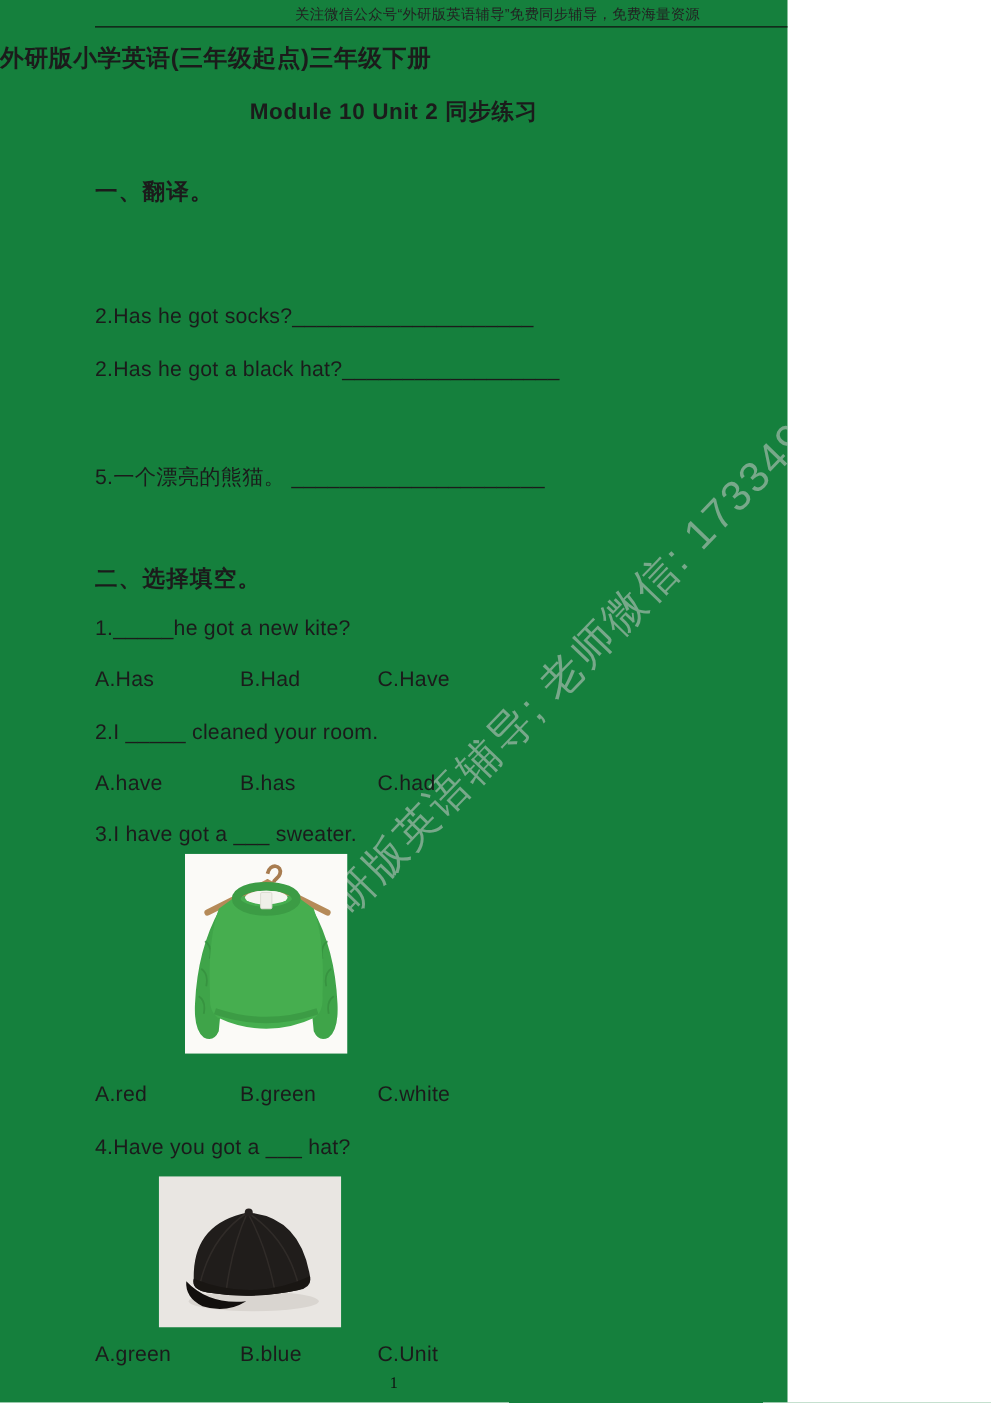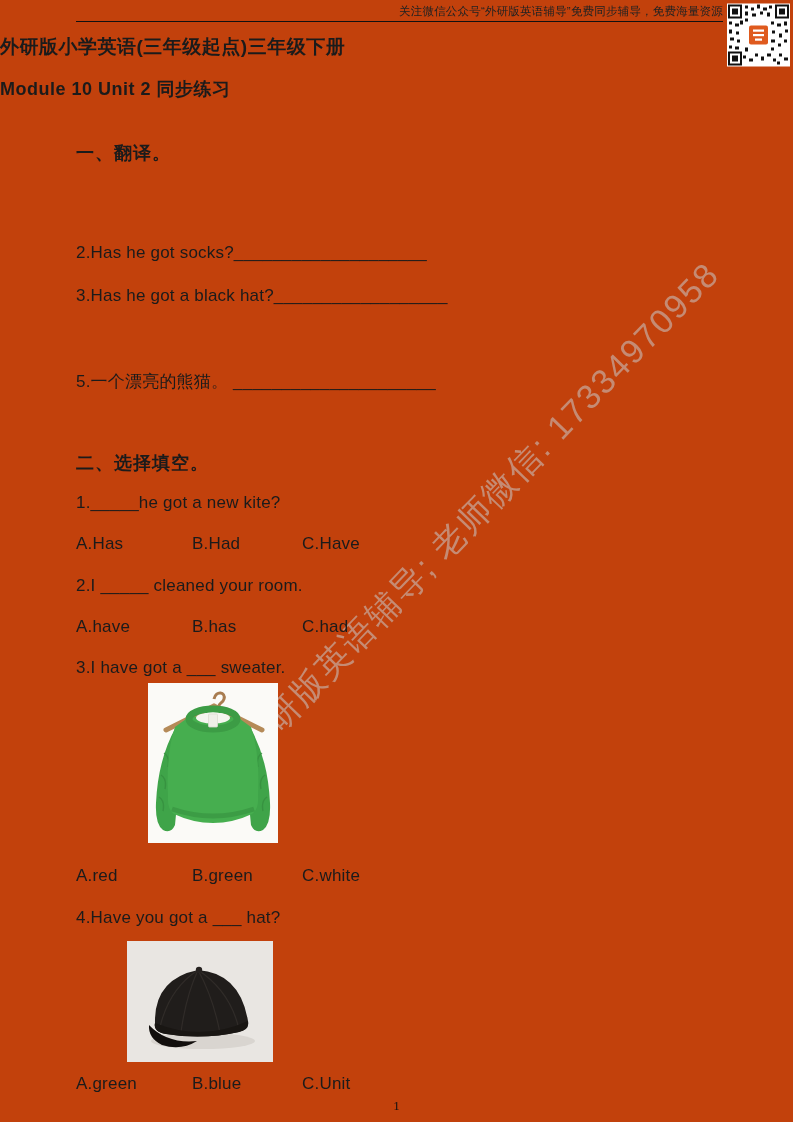--- a/index.html
+++ b/index.html
@@ -1,40 +1,40 @@
 <!DOCTYPE html>
 <html><head>
 <meta charset="utf-8">
 <style>
   html,body{margin:0;padding:0;background:#fff;}
   #page{
     position:relative;
-    width:793px;height:1122px;
-    background:#c2410c;
+    width:630px;height:1122px;
+    background:#15803d;
     overflow:hidden;
     font-family:"Liberation Sans","DejaVu Sans",sans-serif;
     color:#1b1b1b;
   }
   .abs{position:absolute;}
   .header-note{
     top:4px;right:70px;
     font-size:11.5px;color:#222;letter-spacing:0.2px;
     white-space:nowrap;
   }
   .header-line{
     top:21px;left:76px;width:647px;height:0;
     border-top:1.6px solid #111;
   }
   .qr{top:3px;left:727px;width:63px;height:64px;}
   .doc-title{
     top:34px;left:0;width:100%;text-align:left;
     font-size:19px;font-weight:700;letter-spacing:0.5px;
   }
   .doc-subtitle{
-    top:77px;left:0;width:100%;
+    top:77px;left:0;width:100%;text-align:center;
     font-size:18px;font-weight:700;letter-spacing:0.5px;
   }
   .sec-heading{
     left:76px;font-size:18px;font-weight:700;letter-spacing:1px;
   }
   .line{
     left:76px;font-size:17px;white-space:nowrap;letter-spacing:0.2px;
   }
   .opts{
     left:76px;display:flex;font-size:17px;letter-spacing:0.2px;
@@ -133,21 +133,21 @@
     </svg>
   </div>
 
   <div class="abs doc-title">外研版小学英语(三年级起点)三年级下册</div>
   <div class="abs doc-subtitle">Module 10 Unit 2 同步练习</div>
 
   <div class="abs watermark">外研版英语辅导; 老师微信: 17334970958</div>
 
   <div class="abs sec-heading" style="top:141px">一、翻译。</div>
   <div class="abs line" style="top:243px">2.Has he got socks?____________________</div>
-  <div class="abs line" style="top:286px">3.Has he got a black hat?__________________</div>
+  <div class="abs line" style="top:286px">2.Has he got a black hat?__________________</div>
   <div class="abs line" style="top:370px">5.一个漂亮的熊猫。 _____________________</div>
 
   <div class="abs sec-heading" style="top:451px">二、选择填空。</div>
 
   <div class="abs line" style="top:493px">1._____he got a new kite?</div>
   <div class="abs opts" style="top:534px">
     <span class="opt-a">A.Has</span>
     <span class="opt-b">B.Had</span>
     <span class="opt-c">C.Have</span>
   </div>

